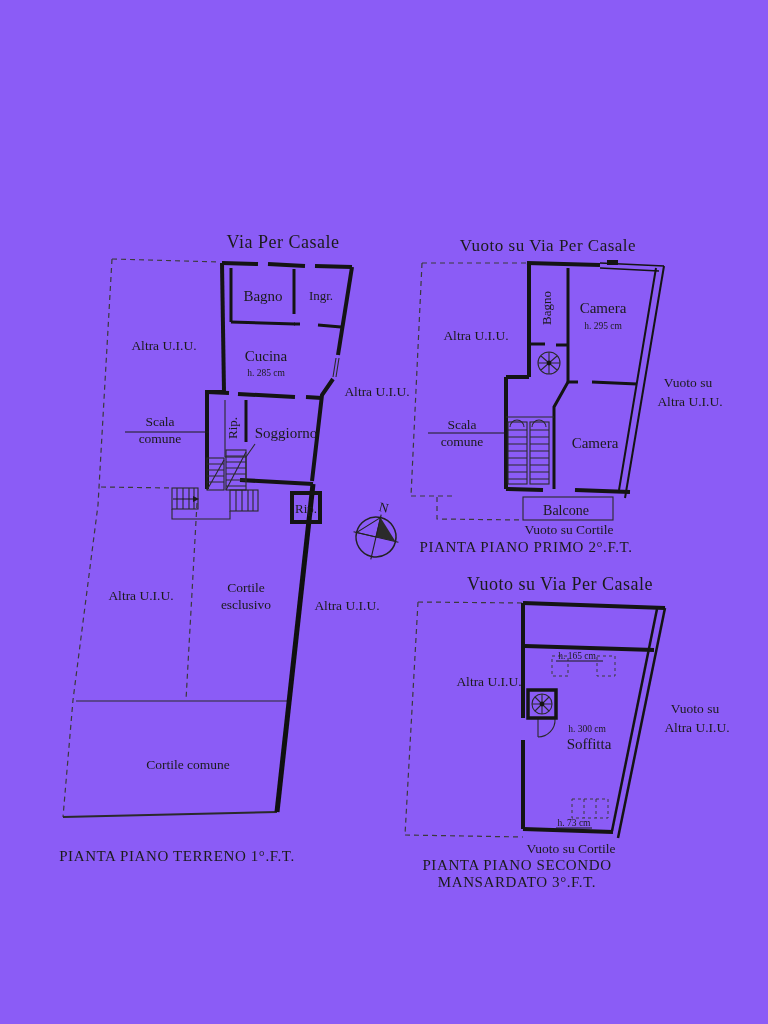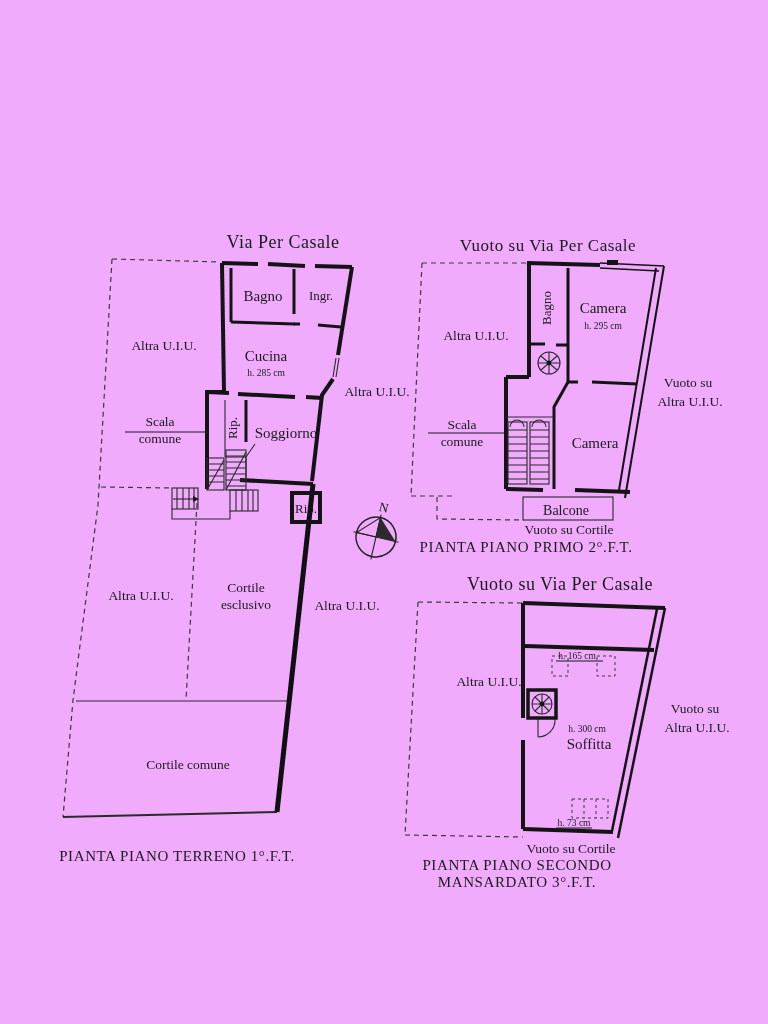--- a/index.html
+++ b/index.html
@@ -1,16 +1,16 @@
 <!DOCTYPE html>
 <html><head>
 <meta charset="utf-8">
 <style>
   html,body{margin:0;padding:0;background:#e8e8e8;}
-  #page{position:relative;width:768px;height:1024px;background:#f0abfc;overflow:hidden;
+  #page{position:relative;width:768px;height:1024px;background:#8b5cf6;overflow:hidden;
         font-family:"Liberation Serif","DejaVu Serif",serif;}
   svg{position:absolute;left:0;top:0;}
   text{fill:#1b1b1b;font-family:"Liberation Serif","DejaVu Serif",serif;}
   .title{font-size:18px;letter-spacing:.5px;}
   .caption{font-size:15px;letter-spacing:.6px;}
   .room{font-size:15px;}
   .room-sm{font-size:13px;}
   .zone{font-size:13.5px;}
   .hlabel{font-size:9.5px;}
   .north{font-size:13px;}

